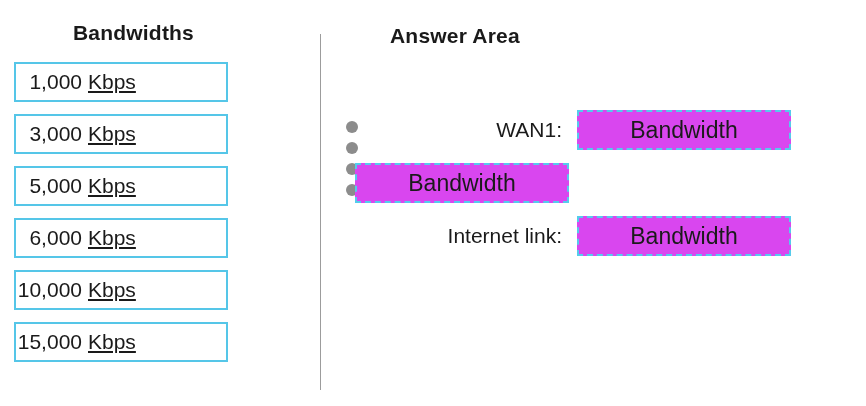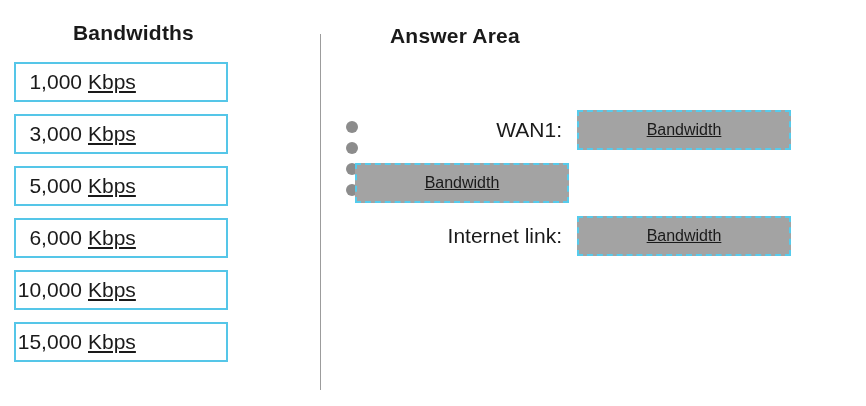--- a/index.html
+++ b/index.html
@@ -110,27 +110,26 @@
     white-space: nowrap;
   }
   .row-spacer {
     width: 15px;
   }
   .drop-slot {
     box-sizing: border-box;
     width: 214px;
     height: 40px;
     border: 2px dashed #55cbec;
-    background: #a3a3a3;
+    background: #d946ef;
     display: flex;
     align-items: center;
     justify-content: center;
-    font-size: 16px;
+    font-size: 23px;
     user-select: none;
-    text-decoration: underline;
   }
 </style>
 </head>
 <body>
 
 <div class="canvas">
 
   <div class="left-title">Bandwidths</div>
 
   <div class="options">

